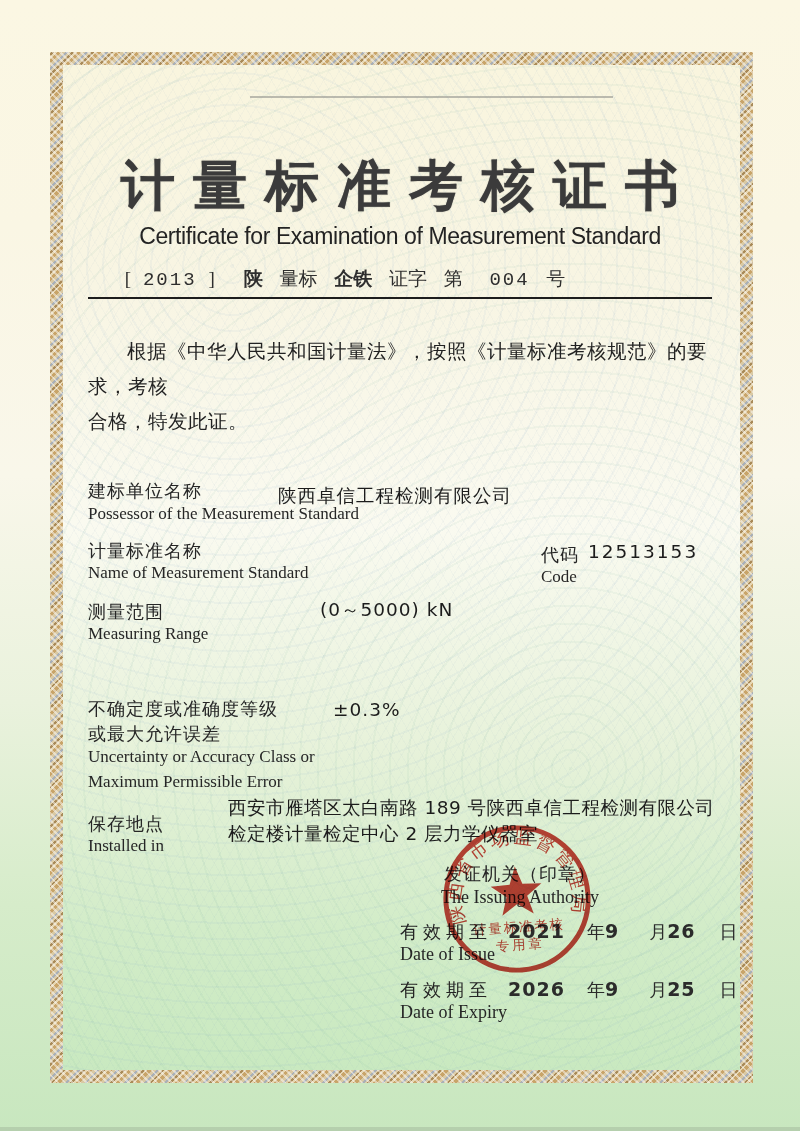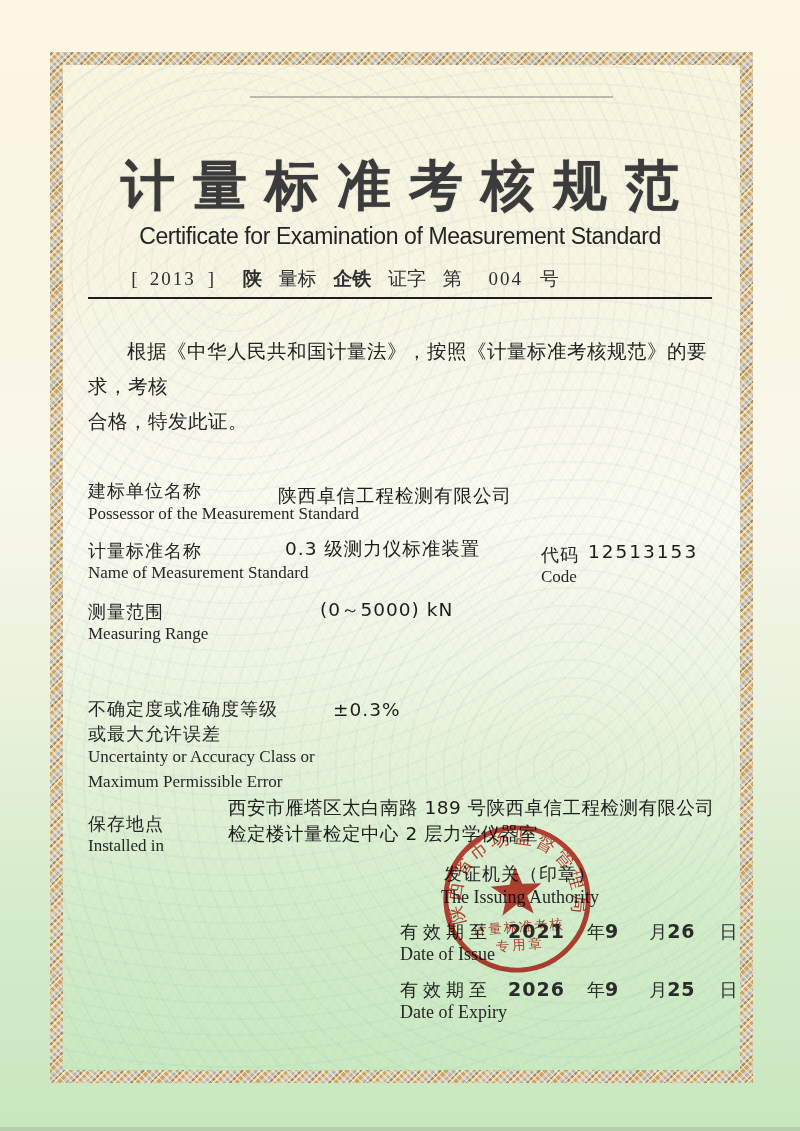--- a/index.html
+++ b/index.html
@@ -27,21 +27,21 @@
   }
   .abs{position:absolute;}
   .artifact-line{left:250px;top:96px;width:363px;height:2px;background:#9b9b94;opacity:.65;filter:blur(.4px);}
   .title-cn{left:0;right:0;top:150px;text-align:center;font-family:"DejaVu Serif","Liberation Serif",serif;
     font-size:54px;font-weight:bold;letter-spacing:18px;color:#3b3b3b;text-indent:18px;
     text-shadow:0 0 1px rgba(40,40,40,.6);}
   .title-en{left:0;right:0;top:223px;text-align:center;font-family:"Liberation Sans","DejaVu Sans",sans-serif;
     font-size:23px;color:#232323;letter-spacing:-0.4px;}
   .cert-line{left:0;right:0;top:266px;text-align:center;font-size:19px;color:#2e2e2e;transform:translateX(-55px);
     font-family:"Liberation Serif","DejaVu Serif",serif;}
-  .cert-line .num{font-family:Liberation Serif, serif;letter-spacing:2px;margin-top:48px;}
+  .cert-line .num{font-family:Liberation Mono, monospace;letter-spacing:2px;margin-top:48px;}
   .cert-line .bold{font-family:"DejaVu Sans","Liberation Sans",sans-serif;font-weight:bold;}
   .cert-line span{margin:0 6px;}
   .rule{left:88px;top:297px;width:624px;height:2px;background:#1d1d1d;}
   .intro-cn{left:88px;top:334px;width:628px;font-size:19.5px;line-height:35px;letter-spacing:.5px;color:#222;}
   .intro-cn .indent{text-indent:2em;display:block;}
   .intro-en{left:88px;top:394px;width:632px;font-size:19px;line-height:37px;color:#1f1f1f;}
   .label-cn{font-size:18px;letter-spacing:1px;color:#262626;}
   .label-en{font-size:17px;color:#262626;}
   .value{font-family:"DejaVu Sans","Liberation Sans",sans-serif;font-weight:normal;font-size:18.5px;color:#1c1c1c;letter-spacing:1px;}
   .value.mono-num{letter-spacing:2px;}
@@ -54,21 +54,21 @@
 </head>
 <body>
 
 <div class="page">
   <div class="frame">
     <div class="inner"></div>
   </div>
 
   <div class="abs artifact-line"></div>
 
-  <div class="abs title-cn">计量标准考核规范</div>
+  <div class="abs title-cn">计量标准考核证书</div>
   <div class="abs title-en">Certificate for Examination of  Measurement Standard</div>
 
   <div class="abs cert-line">
     <span>[</span><span class="num">2013</span><span>]</span>
     <span class="bold" style="margin-left:18px">陕</span>
     <span>量标</span>
     <span class="bold">企铁</span>
     <span>证字</span>
     <span>第</span>
     <span class="num" style="margin-left:16px">004</span>
@@ -80,21 +80,20 @@
   <div class="abs intro-cn">
     <span class="indent">根据《中华人民共和国计量法》，按照《计量标准考核规范》的要求，考核</span>
     <span>合格，特发此证。</span>
   </div>
 
   <div class="abs label-cn" style="left:88px;top:479px">建标单位名称</div>
   <div class="abs value" style="left:278px;top:483px">陕西卓信工程检测有限公司</div>
   <div class="abs label-en" style="left:88px;top:504px">Possessor of the Measurement Standard</div>
 
   <div class="abs label-cn" style="left:88px;top:539px">计量标准名称</div>
-  <div class="abs value" style="left:285px;top:536px">0.3 级测力仪标准装置</div>
   <div class="abs label-cn" style="left:541px;top:543px">代码</div>
   <div class="abs value mono-num" style="left:588px;top:541px">12513153</div>
   <div class="abs label-en" style="left:88px;top:563px">Name of Measurement Standard</div>
   <div class="abs label-en" style="left:541px;top:567px">Code</div>
 
   <div class="abs label-cn" style="left:88px;top:600px">测量范围</div>
   <div class="abs value" style="left:320px;top:597px">(0～5000) kN</div>
   <div class="abs label-en" style="left:88px;top:624px">Measuring Range</div>
 
   <div class="abs label-cn" style="left:88px;top:697px">不确定度或准确度等级</div>

